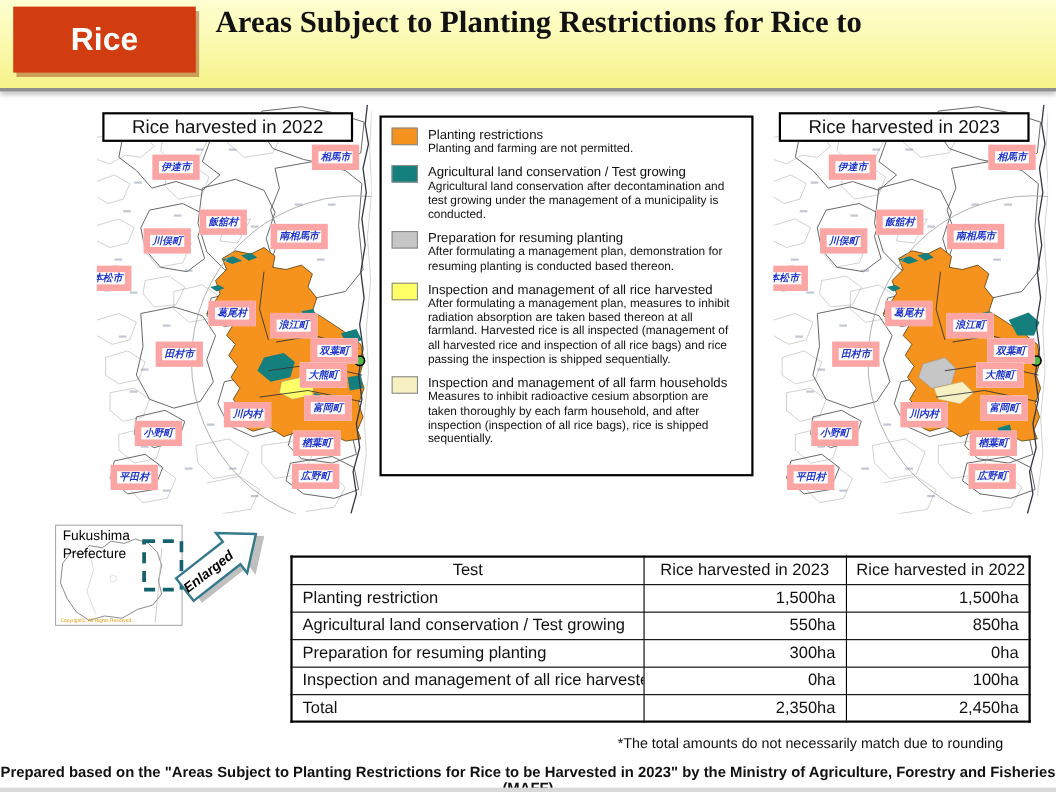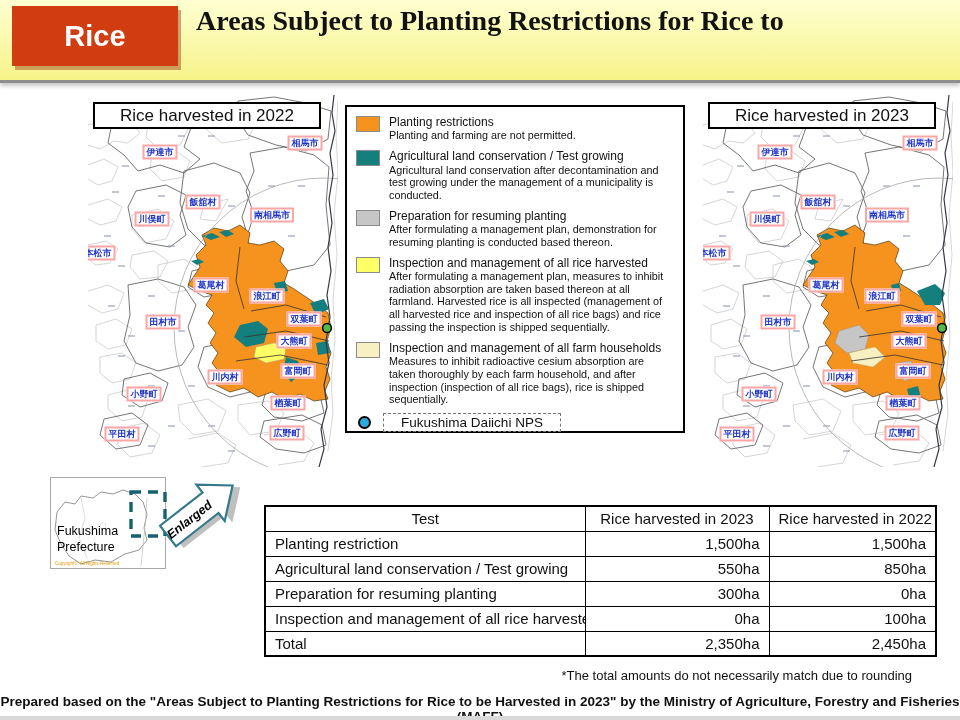--- a/index.html
+++ b/index.html
@@ -30,41 +30,41 @@
   .map-panel.mright { left:703px; }
   .map-panel svg.mapsvg { position:absolute; left:0; top:0; }
   .map-title {
     position:absolute; left:5px; top:7px; width:228px; height:27px; z-index:5;
     background:#fff; border:2px solid #000; font-size:17px;
     display:flex; align-items:center; justify-content:center; white-space:nowrap;
   }
   .map-labels { position:absolute; inset:0; z-index:4; }
   .map-labels span {
     position:absolute; transform:translate(-50%,-50%);
-    background:#fff; border:2px solid #fca5a5; color:var(--c-label_blue,#2135c8);
-    font-size:9px; font-weight:bold; line-height:11px; padding:0 2px; white-space:nowrap;
+    background:#fff; border:6px solid #fca5a5; color:var(--c-label_blue,#2135c8);
+    font-size:9px; font-weight:bold; line-height:11px; padding:0 2px; white-space:nowrap;font-style:italic;
   }
   
   .legend {
     position:absolute; left:345px; top:105px; width:340px; height:328px;
     background:#fff; border:2.5px solid #000; padding:8px 10px 6px 9px; z-index:6;
   }
   .legend-item { display:flex; gap:9px; margin-bottom:7px; }
   .swatch { width:24px; height:16px; border:1px solid #8a8a8a; flex:none; margin-top:1px; }
   .l-title { font-size:12px; font-weight:normal; line-height:1.2; }
   .l-desc  { font-size:10.8px; line-height:1.18; }
   .nps-row { display:flex; align-items:center; gap:12px; margin-top:5px; margin-left:2px; }
   .nps-dot { width:13px; height:13px; border-radius:50%; background:var(--c-nps_blue,#29abe2); border:2.5px solid #000; flex:none; }
   .nps-box { border:1.2px dashed #777; font-size:13.5px; padding:1px 10px; min-width:178px; text-align:center; }
   
   .inset {
     position:absolute; left:50px; top:477px; width:116px; height:92px;
     background:#fff; border:1px solid #aaa; z-index:3;
   }
-  .inset-title { position:absolute; left:6px; top:2px; width:78px; font-size:12.5px; line-height:1.25; color:#000; z-index:2;margin-top:44px; }
+  .inset-title { position:absolute; left:6px; top:2px; width:78px; font-size:12.5px; line-height:1.25; color:#000; z-index:2; }
   .inset-copy { position:absolute; left:4px; bottom:2px; font-size:4.5px; color:#e09a00; z-index:2; white-space:nowrap; }
   .inset svg { position:absolute; inset:0; }
   .enl-arrow { position:absolute; left:158px; top:470px; width:96px; height:100px; z-index:3; }
   .enl-arrow text { font-size:12.5px; font-weight:bold; font-style:italic; fill:#000; }
   
   .datatable {
     position:absolute; left:264px; top:505px; width:671px;
     border-collapse:collapse; table-layout:fixed; font-size:15px; z-index:2;
     border:2px solid #000; background:#fff;
   }
@@ -299,24 +299,20 @@
         </div>
       </div>
       <div class="legend-item">
         <span class="swatch" style="background: var(--c-cream);"></span>
         <div>
           <div class="l-title">Inspection and management of all farm households</div>
           <div class="l-desc">Measures to inhibit radioactive cesium absorption are taken thoroughly by each farm household, and after inspection (inspection of all rice bags), rice is shipped sequentially.</div>
         </div>
       </div>
     </div>
-  <div class="nps-row">
-    <span class="nps-dot"></span>
-    <span class="nps-box">Fukushima Daiichi NPS</span>
-  </div>
 </div>
 
 <div class="inset">
   <svg width="116" height="92" viewBox="0 0 116 92">
     <path d="M6,34 L14,24 L24,26 L30,18 L42,20 L50,14 L62,16 L72,12 L84,16 L92,24 L96,36 L93,50 L96,62 L88,72 L74,76 L60,84 L44,82 L30,86 L18,78 L10,66 L4,52 Z" fill="#fff" stroke="#8a8a8a" stroke-width="0.9"></path>
     <path d="M30,20 L34,40 L28,60 L36,80" fill="none" stroke="#cfcfcf" stroke-width="0.7"></path>
     <path d="M96,20 L94,48 L90,88" fill="none" stroke="#bdbdbd" stroke-width="0.7"></path>
     <circle cx="52" cy="48" r="3" fill="none" stroke="#d8d8d8" stroke-width="0.7"></circle>
     <rect x="80" y="14" width="34" height="44" fill="none" stroke="#15616d" stroke-width="3.4" stroke-dasharray="10 7"></rect>
   </svg>

